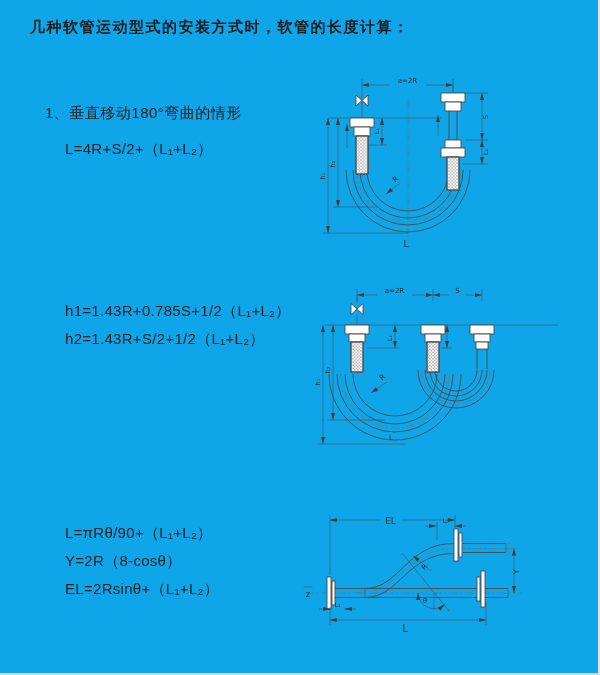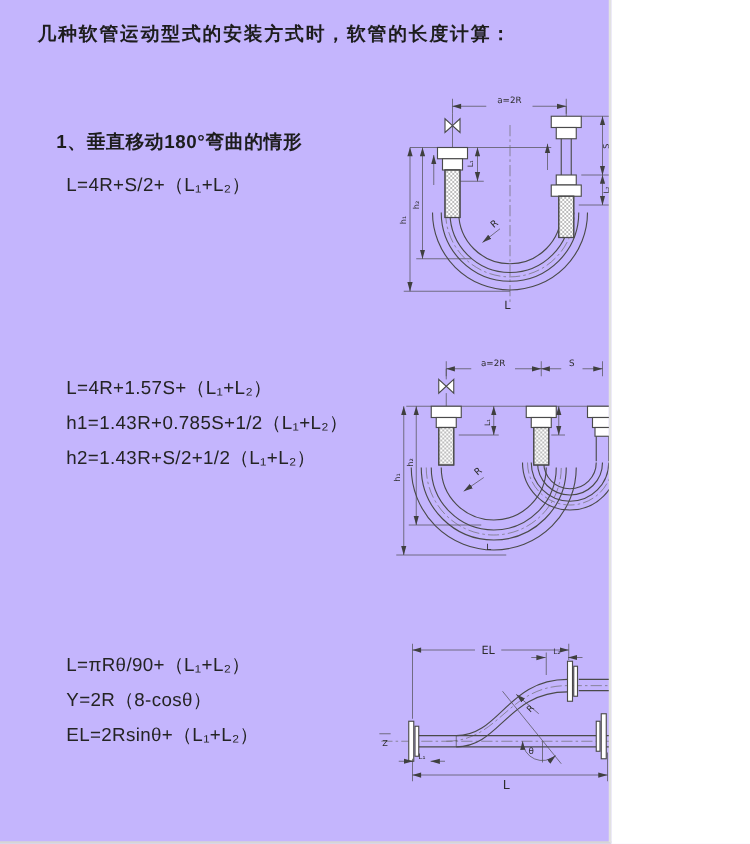--- a/index.html
+++ b/index.html
@@ -1,33 +1,33 @@
 <!DOCTYPE html>
 <html><head>
 <meta charset="utf-8">
 <style>
   html,body { margin:0; padding:0; background:#ffffff; }
   .page {
-    position:relative; width:489px; height:675px; background:#c4b5fd;
+    position:relative; width:600px; height:675px; background:#0ea5e9;
     font-family:"Liberation Sans","DejaVu Sans",sans-serif; color:#222;
     overflow:hidden; box-sizing:border-box;
     border-right:2px solid #e2e2e2; border-bottom:2px solid #d6d6d6;
   }
   .page-title {
     position:absolute; left:30px; top:18px;
     font-size:15px; font-weight:bold; letter-spacing:1.5px; color:#1d1d1d;
     white-space:nowrap;
   }
   .section { position:absolute; left:45px; }
   .section-heading {
-    font-size:15px; font-weight:bold; color:#1d1d1d;
+    font-size:15px; font-weight:normal; color:#1d1d1d;
     letter-spacing:0.5px; margin:0 0 12px 0; white-space:nowrap;
   }
   .formula {
-    font-size:15px; color:#242424; margin-left:8px; line-height:28px;
+    font-size:15px; color:#242424; margin-left:20px; line-height:28px;
     letter-spacing:0.3px; white-space:nowrap;
   }
   #sec1 { top:104px; }
   #sec2 { top:297px; }
   #sec3 { top:519px; }
 
   .diagram { position:absolute; }
   .diagram line, .diagram path, .diagram polygon, .diagram rect {
     stroke:#4a4a4a; stroke-width:0.9; fill:none;
     stroke-linecap:butt;
@@ -65,21 +65,20 @@
       </marker>
     </defs>
   </svg>
 
   <div class="section" id="sec1">
     <div class="section-heading">1、垂直移动180°弯曲的情形</div>
     <div class="formula">L=4R+S/2+（L₁+L₂）</div>
   </div>
 
   <div class="section" id="sec2">
-    <div class="formula">L=4R+1.57S+（L₁+L₂）</div>
     <div class="formula">h1=1.43R+0.785S+1/2（L₁+L₂）</div>
     <div class="formula">h2=1.43R+S/2+1/2（L₁+L₂）</div>
   </div>
 
   <div class="section" id="sec3">
     <div class="formula">L=πRθ/90+（L₁+L₂）</div>
     <div class="formula">Y=2R（8-cosθ）</div>
     <div class="formula">EL=2Rsinθ+（L₁+L₂）</div>
   </div>
 

